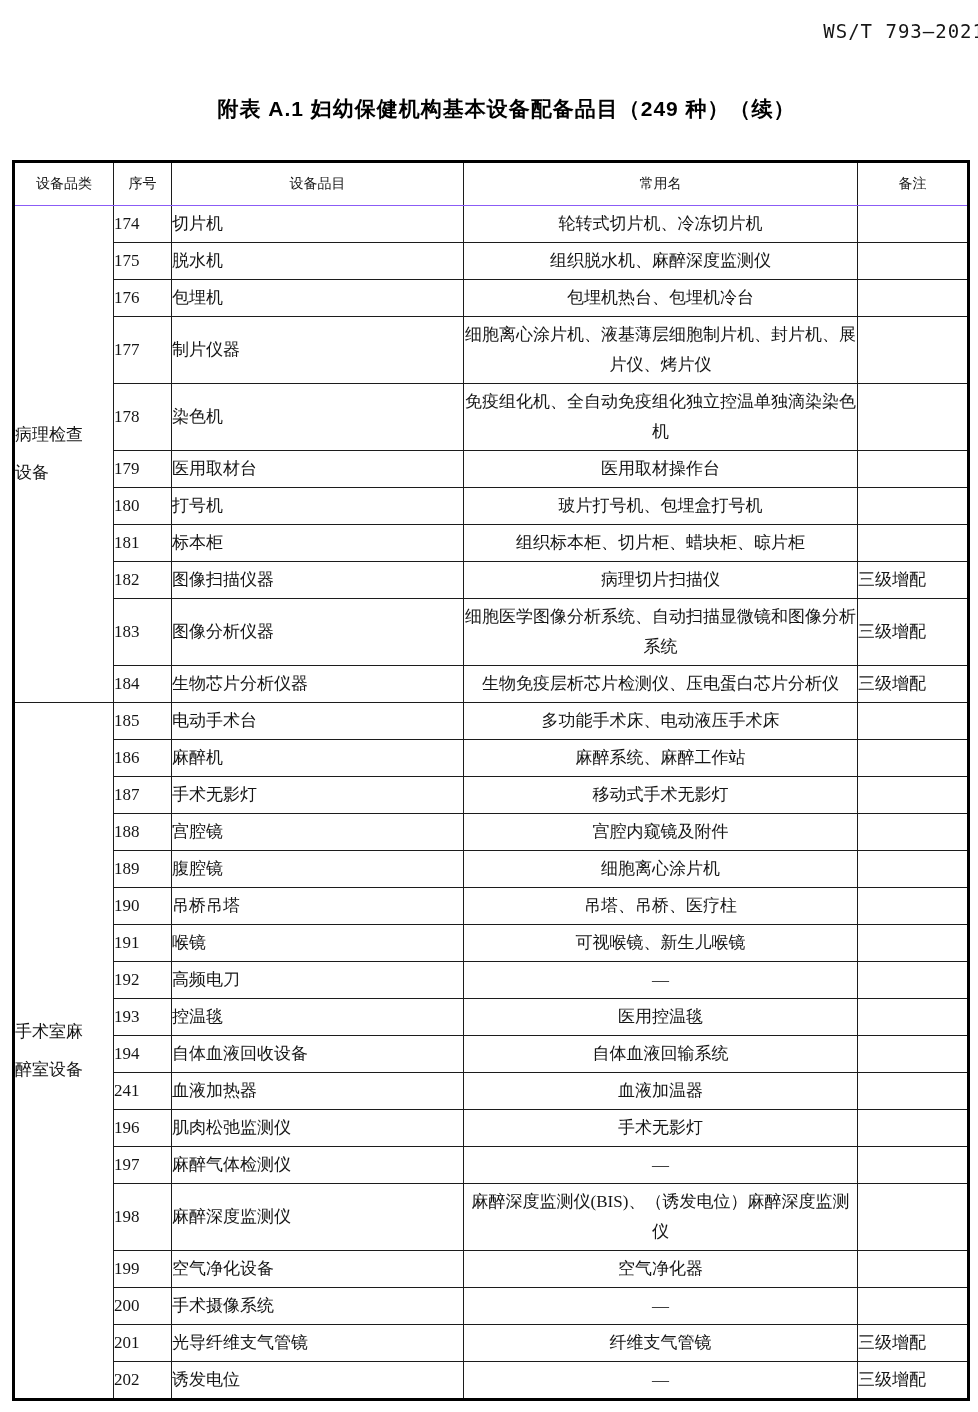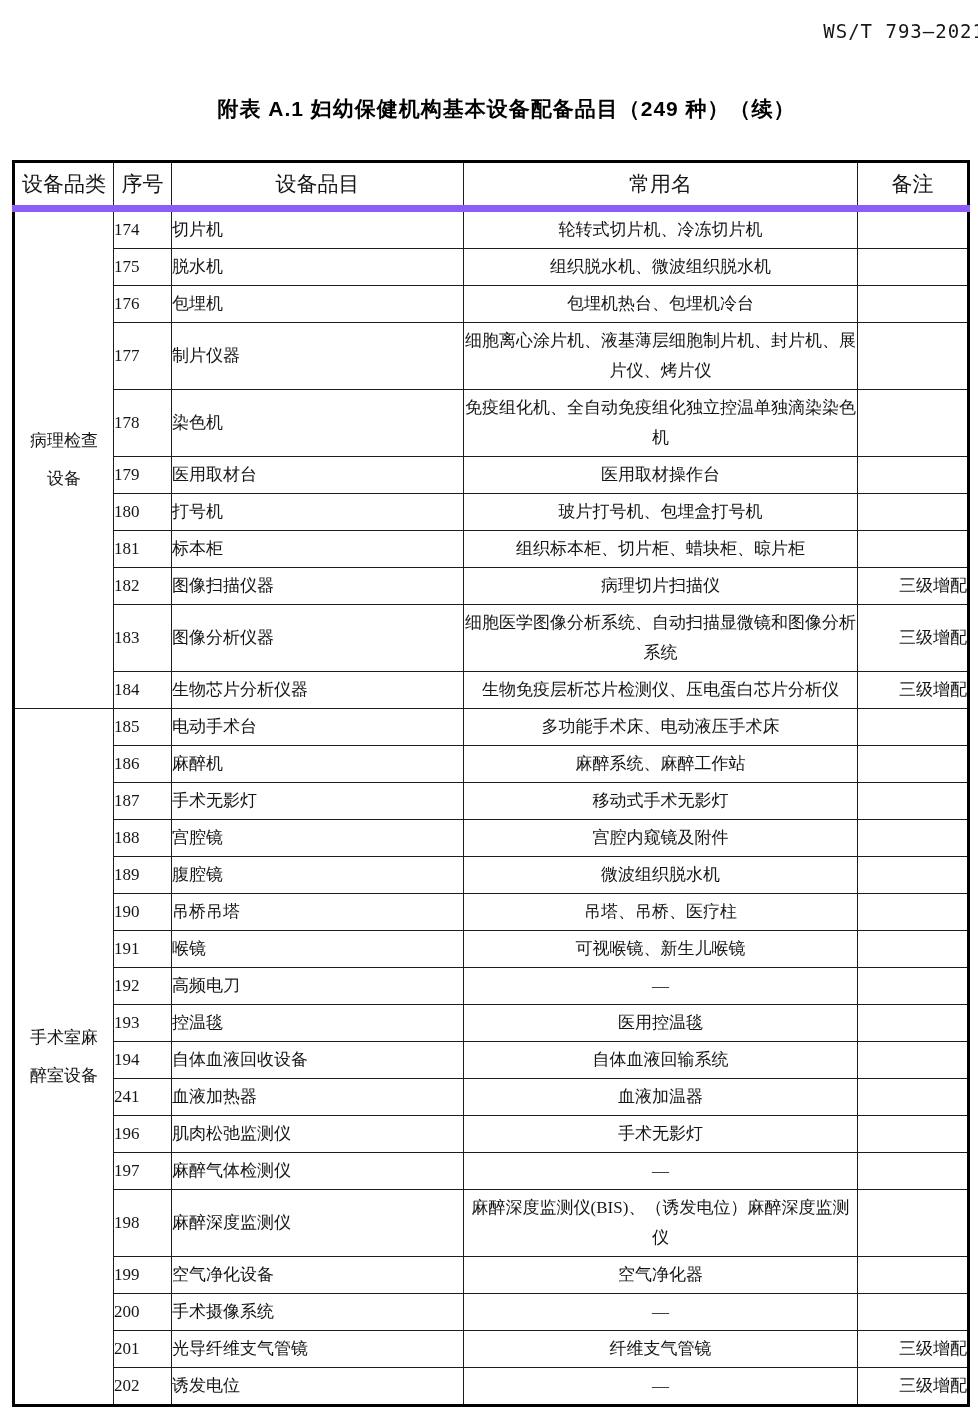--- a/index.html
+++ b/index.html
@@ -53,33 +53,32 @@
     border: 1px solid #1c1c1c;
     font-family: "Liberation Serif", "DejaVu Serif", serif;
     font-size: 17px;
     line-height: 30px;
     color: #151515;
     padding: 3px 0;
     vertical-align: middle;
     word-break: break-all;
   }
   table.equip thead th {
-    border-bottom: 7px solid #8b5cf6;
+    border-bottom: 1px solid #8b5cf6;
     font-weight: normal;
-    font-size: 21px;
+    font-size: 14px;
     line-height: 36px;
     text-align: center;
     padding: 3px 0;
   }
   td.cell-no   { }
   td.cell-item { text-align: left; padding-left: 13px; padding-right: 6px; }
   td.cell-common { text-align: center; padding-left: 11px; padding-right: 4px; }
-  td.cell-note { text-align: right; }
+  td.cell-note { text-align: left; }
   td.cell-category {
-    text-align: center;
     padding: 0;
   }
   td.cell-category .cat-line {
     line-height: 38px;
   }
 </style>
 </head>
 <body>
 
 <div class="page">
@@ -112,21 +111,21 @@
             <div class="cat-line">设备</div>
           </td>
           <td class="cell-no">174</td>
           <td class="cell-item">切片机</td>
           <td class="cell-common">轮转式切片机、冷冻切片机</td>
           <td class="cell-note"></td>
         </tr>
         <tr>
           <td class="cell-no">175</td>
           <td class="cell-item">脱水机</td>
-          <td class="cell-common">组织脱水机、微波组织脱水机</td>
+          <td class="cell-common">组织脱水机、麻醉深度监测仪</td>
           <td class="cell-note"></td>
         </tr>
         <tr>
           <td class="cell-no">176</td>
           <td class="cell-item">包埋机</td>
           <td class="cell-common">包埋机热台、包埋机冷台</td>
           <td class="cell-note"></td>
         </tr>
         <tr>
           <td class="cell-no">177</td>
@@ -200,21 +199,21 @@
         </tr>
         <tr>
           <td class="cell-no">188</td>
           <td class="cell-item">宫腔镜</td>
           <td class="cell-common">宫腔内窥镜及附件</td>
           <td class="cell-note"></td>
         </tr>
         <tr>
           <td class="cell-no">189</td>
           <td class="cell-item">腹腔镜</td>
-          <td class="cell-common">微波组织脱水机</td>
+          <td class="cell-common">细胞离心涂片机</td>
           <td class="cell-note"></td>
         </tr>
         <tr>
           <td class="cell-no">190</td>
           <td class="cell-item">吊桥吊塔</td>
           <td class="cell-common">吊塔、吊桥、医疗柱</td>
           <td class="cell-note"></td>
         </tr>
         <tr>
           <td class="cell-no">191</td>

